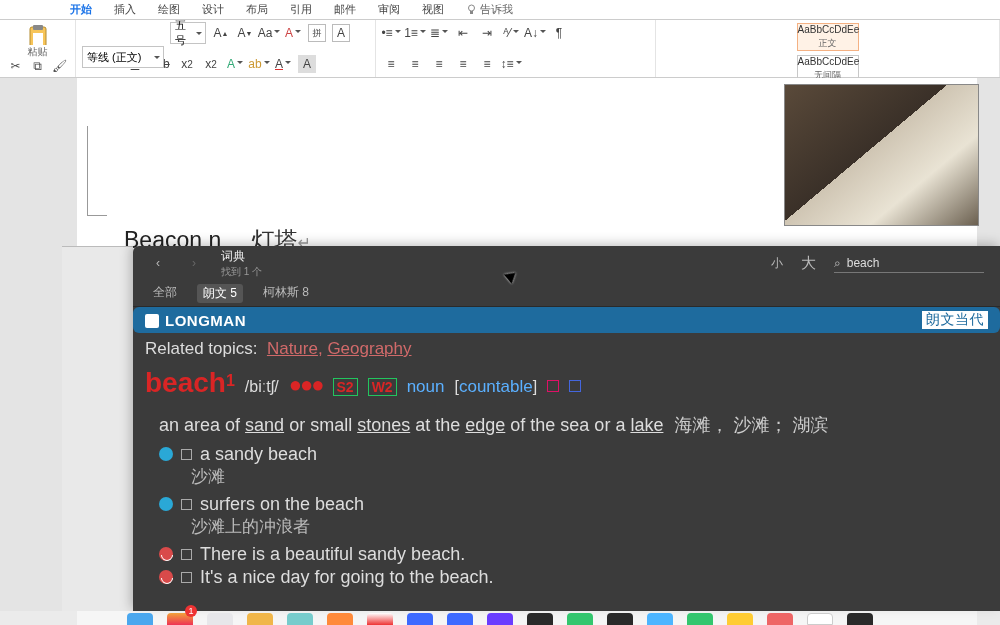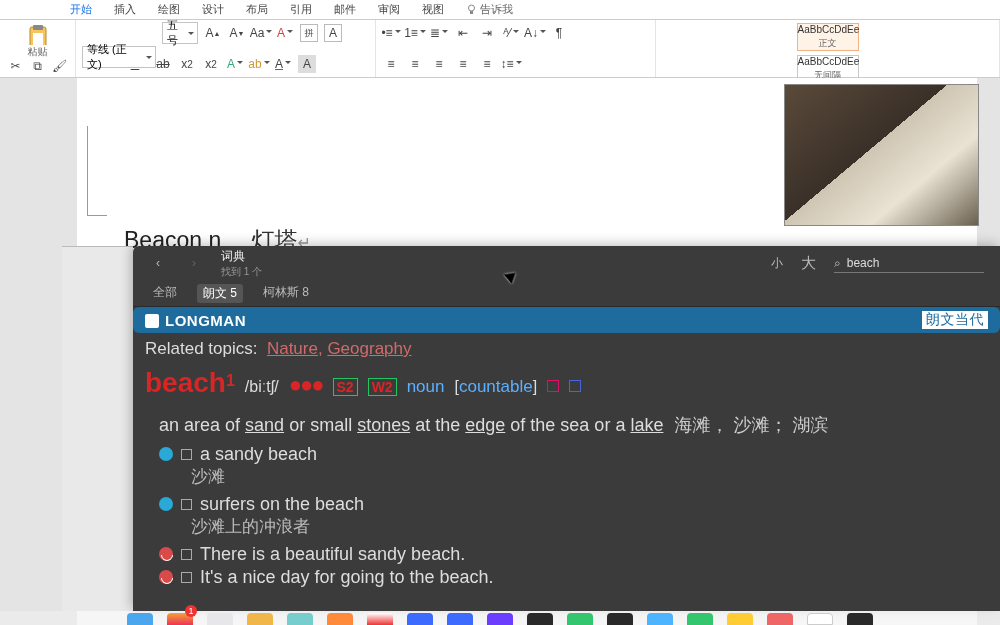--- a/index.html
+++ b/index.html
@@ -1,34 +1,34 @@
 <!DOCTYPE html>
 <html><head>
 <meta charset="utf-8">
 <style>
   * { margin: 0; padding: 0; box-sizing: border-box; }
   body { width: 1000px; height: 625px; font-family: -apple-system, "PingFang SC", "Microsoft YaHei", sans-serif; background: #fff; overflow: hidden; position: relative; }
 
   
   .ribbon-tabs { height: 20px; display: flex; gap: 22px; padding-left: 70px; font-size: 11px; color: #444; align-items: center; border-bottom: 1px solid #ccc; }
-  .ribbon-tabs .tab.active { color: #1a73e8; }
+  .ribbon-tabs .tab.active { color: #1a73e8; font-weight: bold; }
   .tell-me { display: flex; align-items: center; gap: 3px; color: #666; justify-content: center; }
 
   .ribbon-body { height: 58px; border-bottom: 1px solid #ccc; display: flex; }
   .ribbon-group { border-right: 1px solid #e4e4e4; padding: 2px 6px; display: flex; flex-direction: column; justify-content: space-between; }
   .group-label { font-size: 10px; color: #666; text-align: center; height: 12px; }
 
   .paste-group { width: 76px; align-items: center; }
   .paste-icon { width: 22px; height: 26px; margin-top: 3px; }
   .paste-sub { display: flex; gap: 4px; }
 
   .font-group { width: 300px; }
   .font-row { display: flex; align-items: center; gap: 6px; height: 22px; }
   .font-sel { border: 1px solid #c4c4c4; height: 22px; font-size: 11px; padding: 0 14px 0 4px; position: relative; background: #fff; display: inline-flex; align-items: center; }
-  .font-sel.fontname { width: 74px; margin-top: 48px; }
+  .font-sel.fontname { width: 82px; margin-top: 48px; }
   .font-sel.fontsize { width: 36px; }
   .font-sel::after { content: ""; position: absolute; right: 3px; top: 9px; border: 3px solid transparent; border-top-color: #555; }
   .mini-btn { width: 18px; height: 18px; display: inline-flex; align-items: center; justify-content: center; font-size: 12px; color: #444; cursor: pointer; }
   .boxed { border: 1px solid #bbb; }
   .dd::after { content: ""; margin-left: 2px; border: 3px solid transparent; border-top-color: #555; display: inline-block; vertical-align: middle; }
 
   .para-group { width: 280px; }
   .styles-group { flex: 1; display: flex; gap: 4px; align-items: center; padding-top: 3px; }
   .style-box { border: 1px solid #c8c8c8; width: 62px; height: 48px; font-size: 9px; text-align: center; display: flex; flex-direction: column; justify-content: center; gap: 2px; cursor: pointer; }
   .style-box.sel { border-color: #f4b183; background: #fff2e6; }

